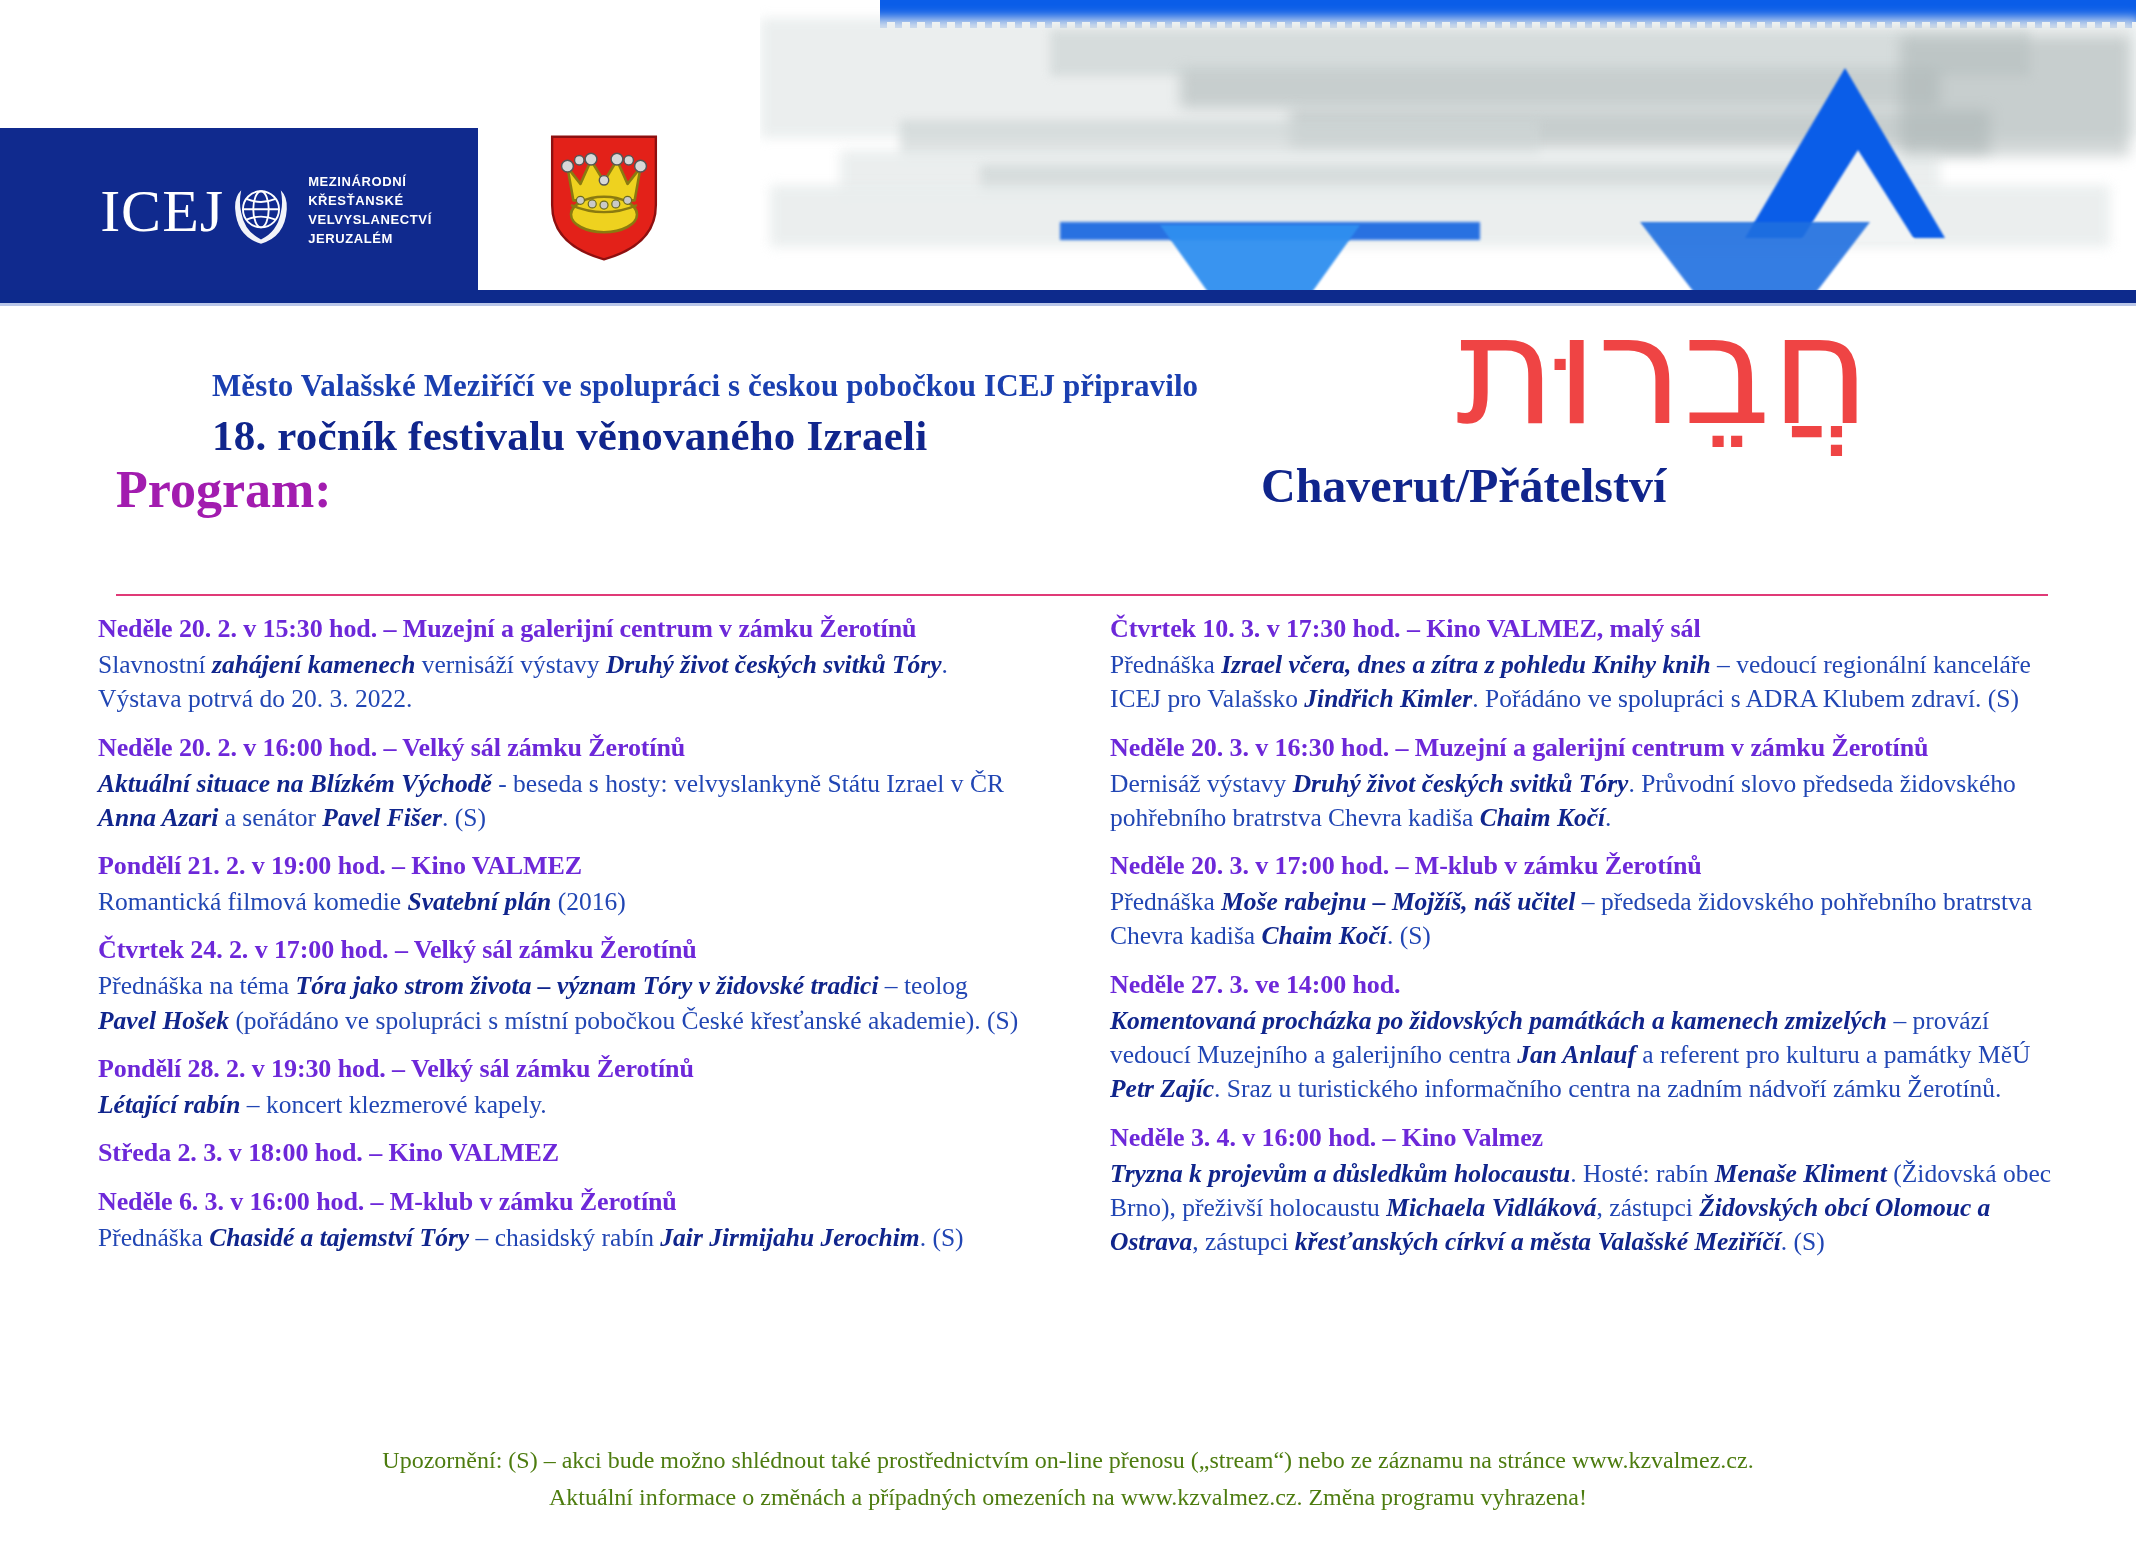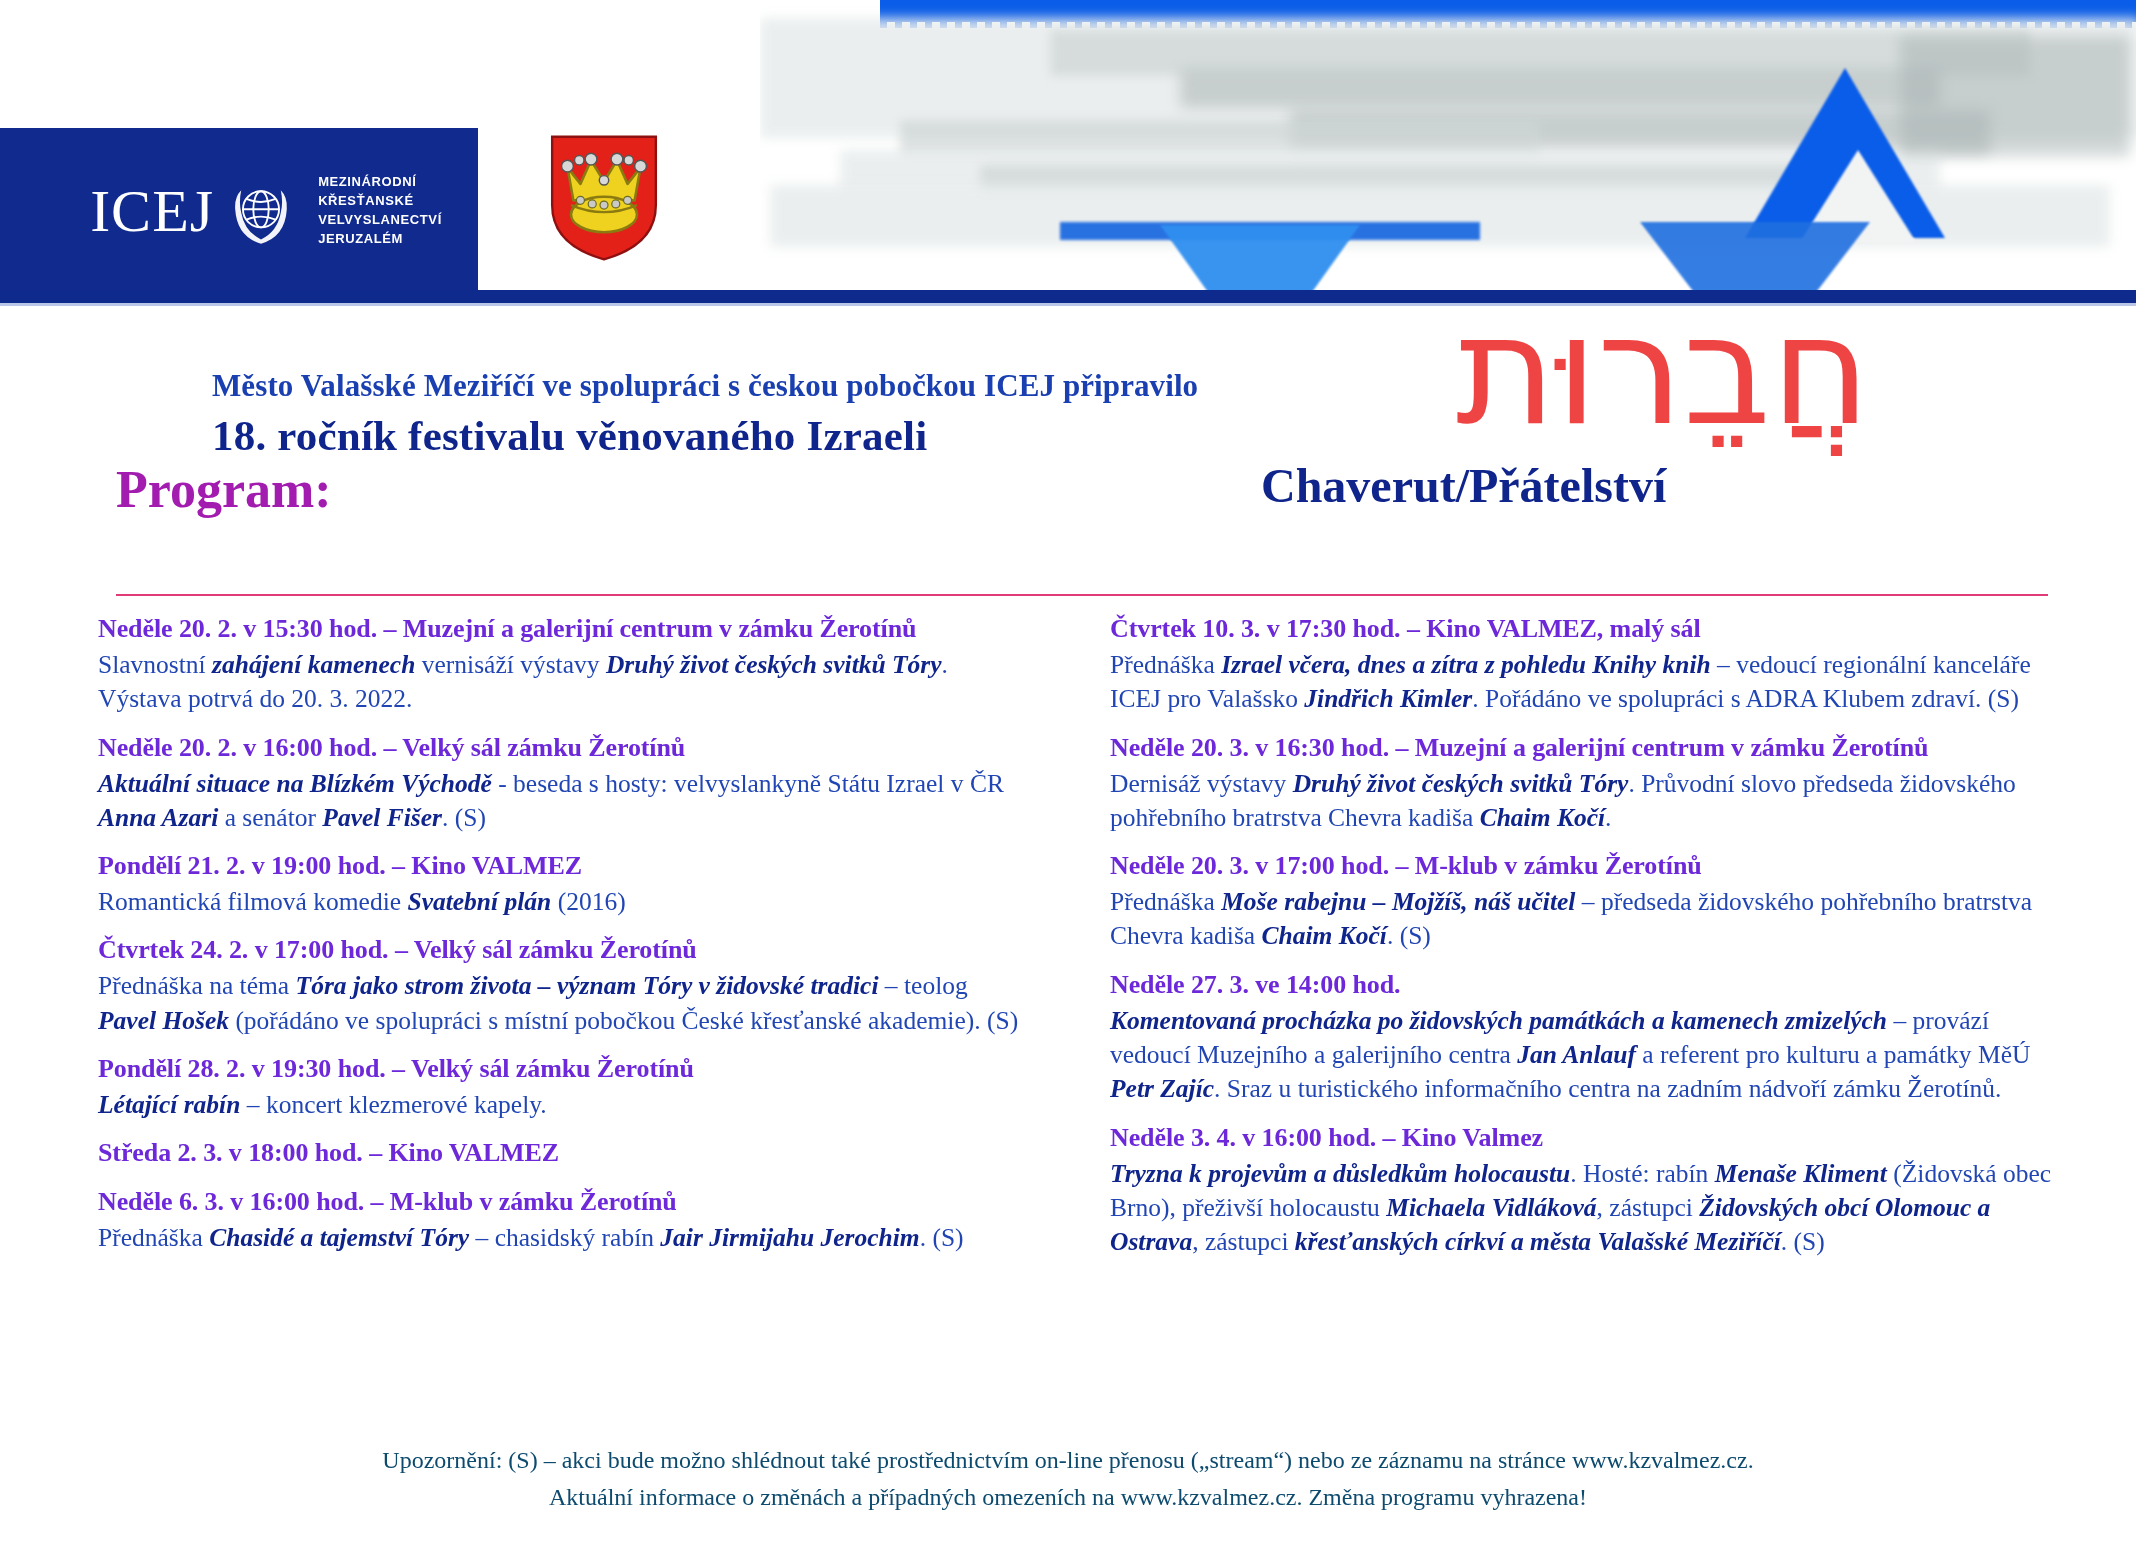--- a/index.html
+++ b/index.html
@@ -84,21 +84,21 @@
     background:#ffffff;
   }
 
   
   .icej-block{
     position:absolute;left:0;top:128px;width:478px;height:166px;
     background:#102a8e;
   }
   .icej-inner{
     position:absolute;left:0;top:0;width:100%;height:100%;
-    display:flex;align-items:center;justify-content:center;gap:10px;
+    display:flex;align-items:center;justify-content:center;gap:0;
     padding-left:54px;box-sizing:border-box;
   }
   .icej-word{
     color:#ffffff;font-family:"Liberation Serif",serif;
     font-size:60px;letter-spacing:1px;line-height:1;
   }
   .icej-emblem{width:86px;height:86px;position:relative;margin-left:-6px;}
   .icej-sub{
     color:#ffffff;font-family:"Liberation Sans",sans-serif;
     font-size:13px;font-weight:bold;line-height:1.45;letter-spacing:.6px;
@@ -168,21 +168,21 @@
     font-weight:bold;color:#6d28d9;font-size:26px;letter-spacing:-.1px;
     margin-top:14px;margin-bottom:1px;
   }
   .ev:first-child .ev-head{margin-top:0;}
   .ev-body{color:#2146b4;font-size:25.5px;}
   .ev-body b{font-weight:bold;font-style:italic;color:#10258c;}
 
   
   .footer{
     position:absolute;left:0;top:1442px;width:2136px;
-    text-align:center;color:#0c4a6e;font-size:24px;line-height:1.55;
+    text-align:center;color:#4d7c0f;font-size:24px;line-height:1.55;
   }
 </style>
 </head>
 <body>
 
 <div class="banner">
 
   <div class="flag-art">
     <div class="flag-blue-top"></div>
 

